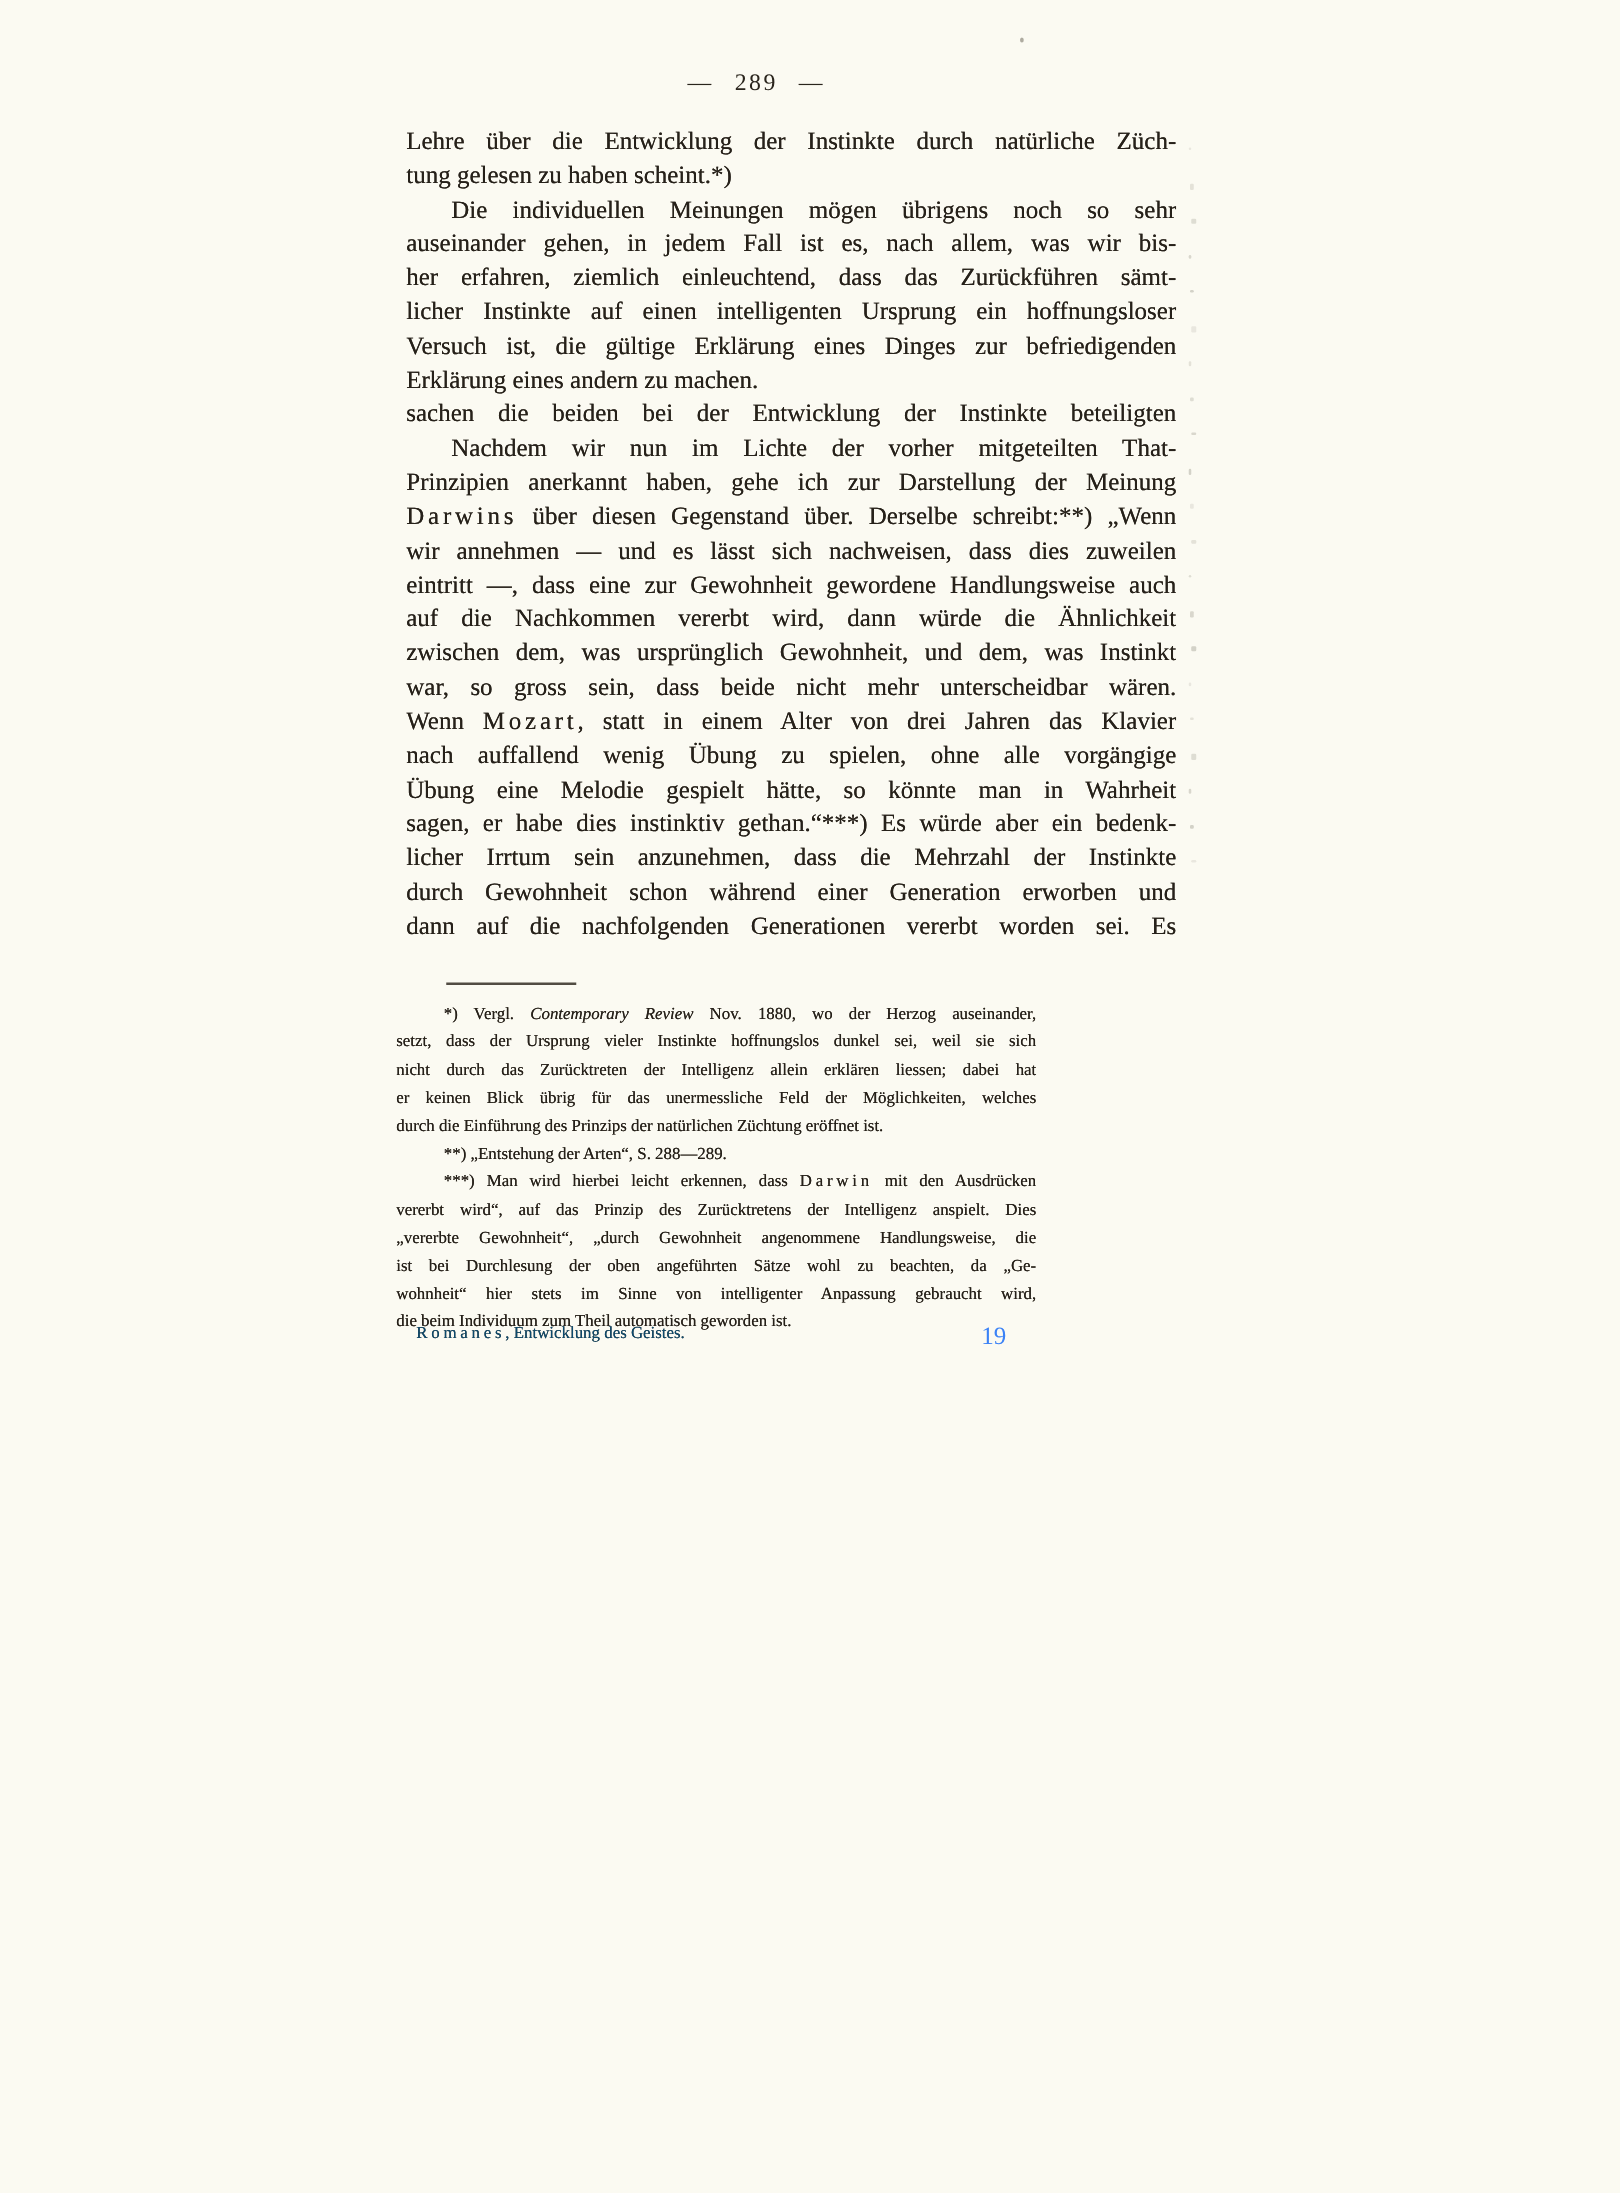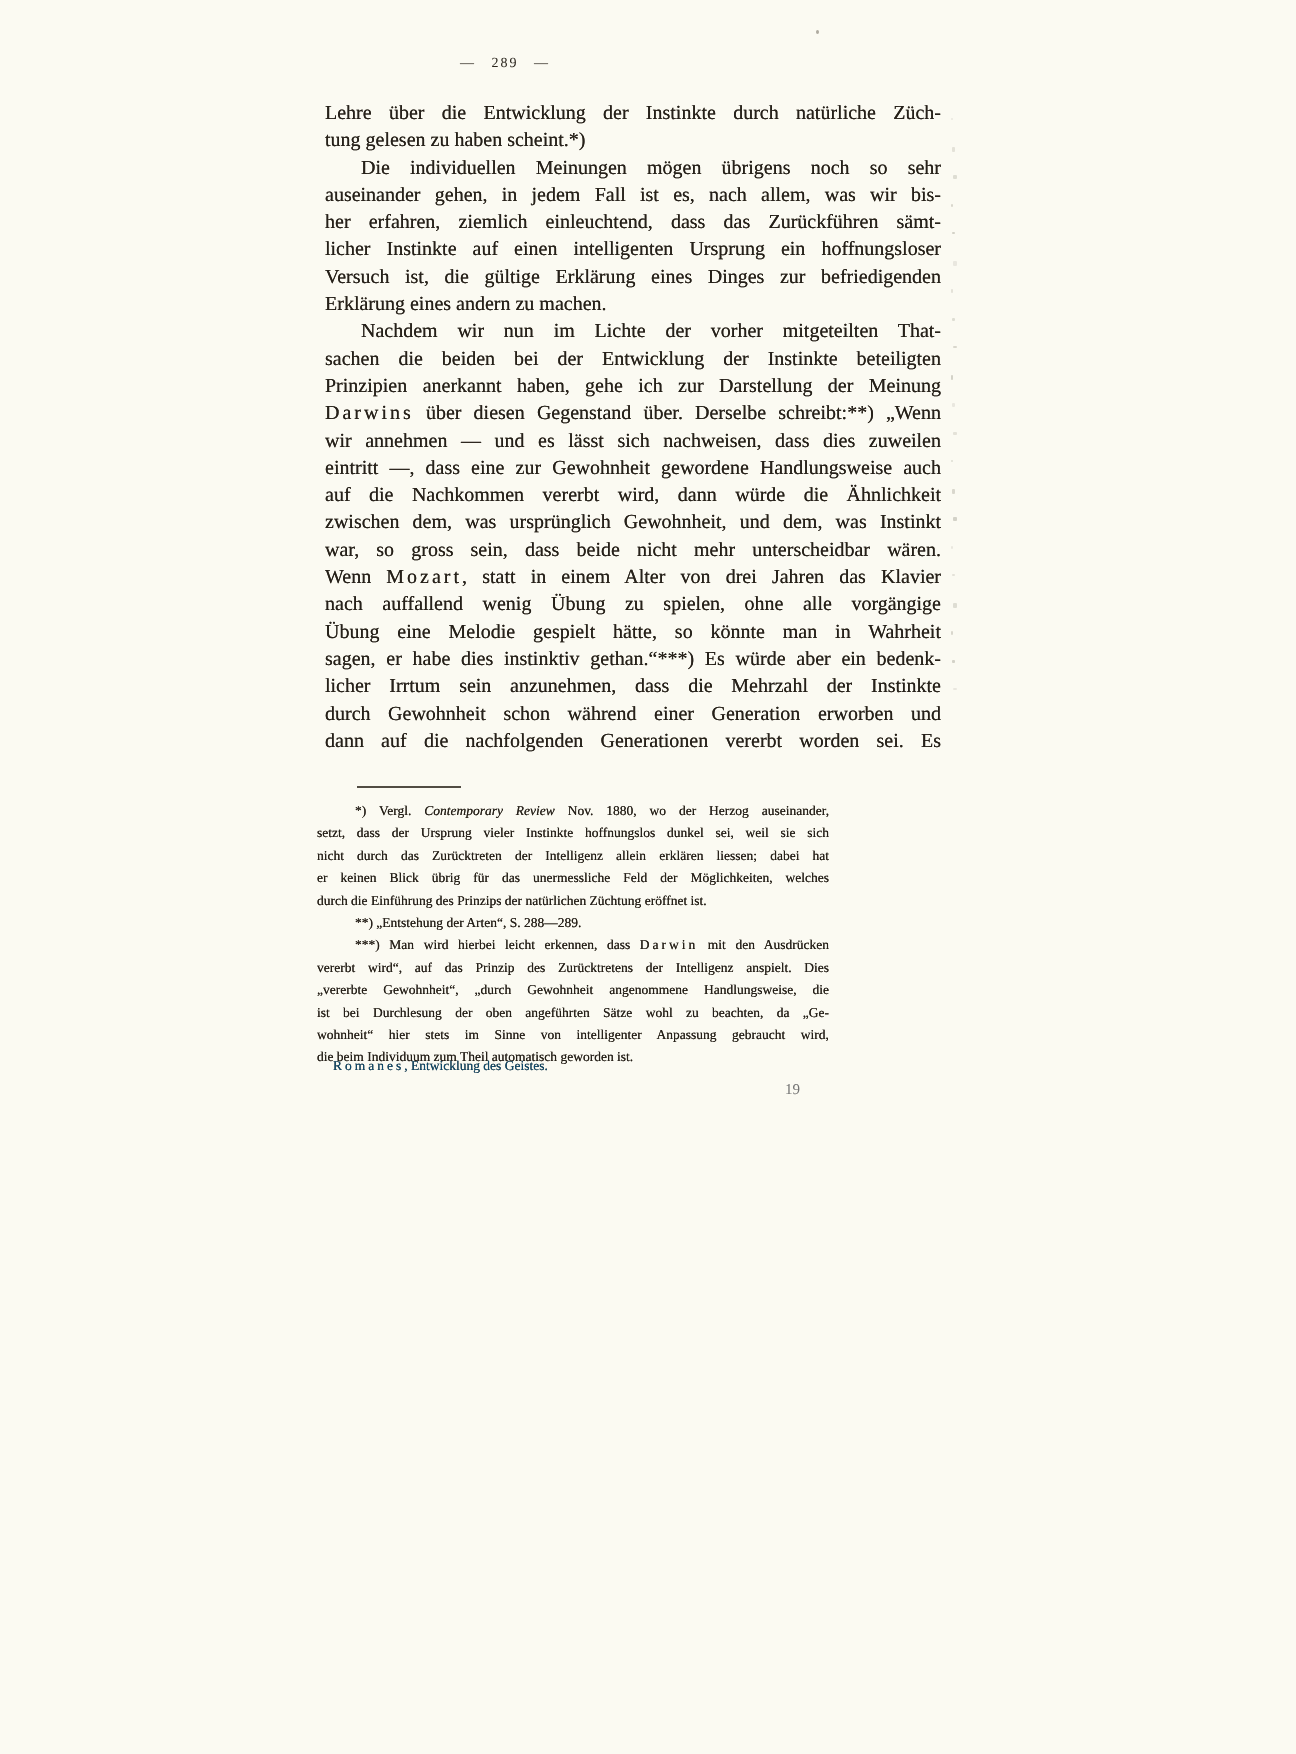--- a/index.html
+++ b/index.html
@@ -8,22 +8,22 @@
     background: #fbfaf2;
     position: relative;
     font-family: "Liberation Serif", "DejaVu Serif", serif;
     color: #26211a;
     overflow: hidden;
     text-rendering: geometricPrecision;
   }
   .page-number {
     position: absolute;
     left: 460px; top: 56px; width: 200px;
-    text-align: left;
-    font-size: 14px;
+    text-align: right;
+    font-size: 19px;
     letter-spacing: 2px;
     word-spacing: 10px;
     color: #2a251d;
   }
   .body-block {
     position: absolute;
     left: 325px; top: 100px; width: 616px;
   }
   .bline {
     height: 27.3px; line-height: 27.3px;
@@ -59,23 +59,22 @@
   .signature-line {
     position: absolute;
     left: 333px; top: 1055px; width: 608px;
     font-size: 12.5px; line-height: 16px;
     color: #0c4a6e;
     text-shadow: 0 0 0.4px #3a332a;
   }
   .sheet-number {
     position: absolute;
     left: 785px; top: 1058px;
-    font-size: 15px;
-    color: #737373;
-    margin-top: 24px;
+    font-size: 20px;
+    color: #3b82f6;
   }
   .speck {
     position: absolute;
     background: #8d8b7c;
     border-radius: 1px;
   }
   .corner-dot {
     position: absolute;
     left: 816px; top: 30px; width: 3px; height: 4px;
     background: #6f6a5c; opacity: 0.55; border-radius: 50%;
@@ -88,22 +87,22 @@
 
 <div class="body-block" id="body-block">
     <div class="bline just"><span>Lehre über die Entwicklung der Instinkte durch natürliche Züch-</span></div>
     <div class="bline nojust"><span>tung gelesen zu haben scheint.*)</span></div>
     <div class="bline just indent-b"><span>Die individuellen Meinungen mögen übrigens noch so sehr</span></div>
     <div class="bline just"><span>auseinander gehen, in jedem Fall ist es, nach allem, was wir bis-</span></div>
     <div class="bline just"><span>her erfahren, ziemlich einleuchtend, dass das Zurückführen sämt-</span></div>
     <div class="bline just"><span>licher Instinkte auf einen intelligenten Ursprung ein hoffnungsloser</span></div>
     <div class="bline just"><span>Versuch ist, die gültige Erklärung eines Dinges zur befriedigenden</span></div>
     <div class="bline nojust"><span>Erklärung eines andern zu machen.</span></div>
+    <div class="bline just"><span>sachen die beiden bei der Entwicklung der Instinkte beteiligten</span></div>
     <div class="bline just indent-b"><span>Nachdem wir nun im Lichte der vorher mitgeteilten That-</span></div>
-    <div class="bline just"><span>sachen die beiden bei der Entwicklung der Instinkte beteiligten</span></div>
     <div class="bline just"><span>Prinzipien anerkannt haben, gehe ich zur Darstellung der Meinung</span></div>
     <div class="bline just"><span class="sp">Darwins</span><span> über diesen Gegenstand über. Derselbe schreibt:**) „Wenn</span></div>
     <div class="bline just"><span>wir annehmen — und es lässt sich nachweisen, dass dies zuweilen</span></div>
     <div class="bline just"><span>eintritt —, dass eine zur Gewohnheit gewordene Handlungsweise auch</span></div>
     <div class="bline just"><span>auf die Nachkommen vererbt wird, dann würde die Ähnlichkeit</span></div>
     <div class="bline just"><span>zwischen dem, was ursprünglich Gewohnheit, und dem, was Instinkt</span></div>
     <div class="bline just"><span>war, so gross sein, dass beide nicht mehr unterscheidbar wären.</span></div>
     <div class="bline just"><span>Wenn </span><span class="sp">Mozart</span><span>, statt in einem Alter von drei Jahren das Klavier</span></div>
     <div class="bline just"><span>nach auffallend wenig Übung zu spielen, ohne alle vorgängige</span></div>
     <div class="bline just"><span>Übung eine Melodie gespielt hätte, so könnte man in Wahrheit</span></div>

